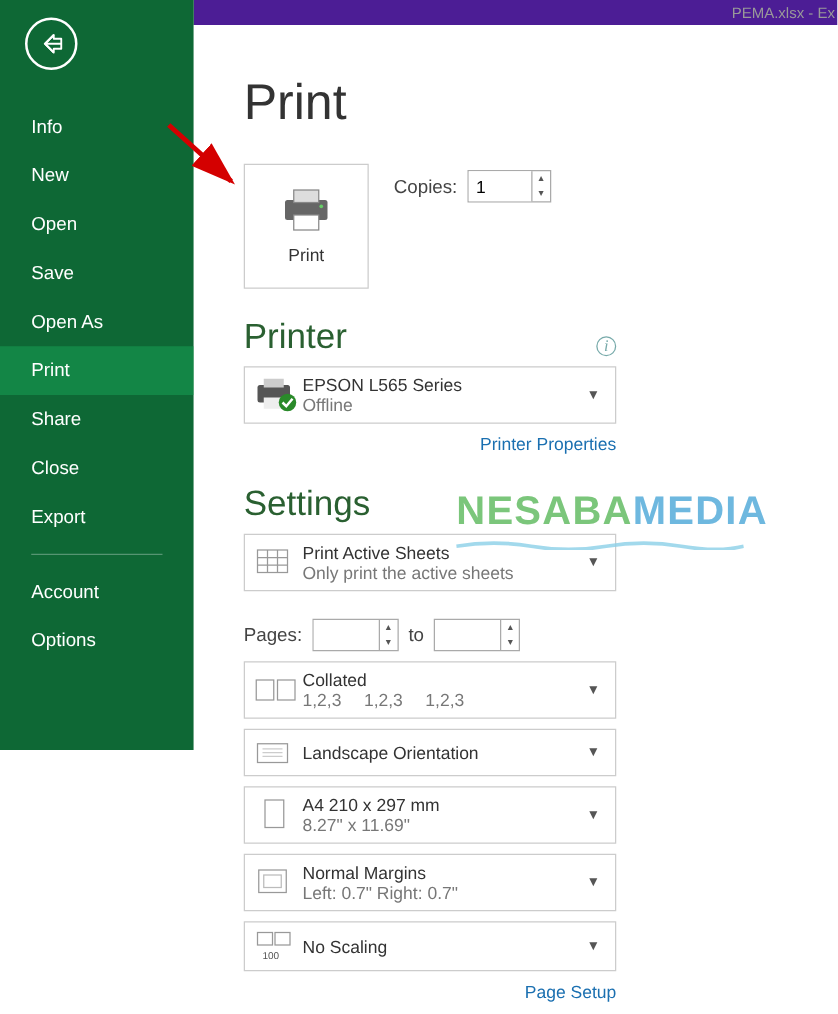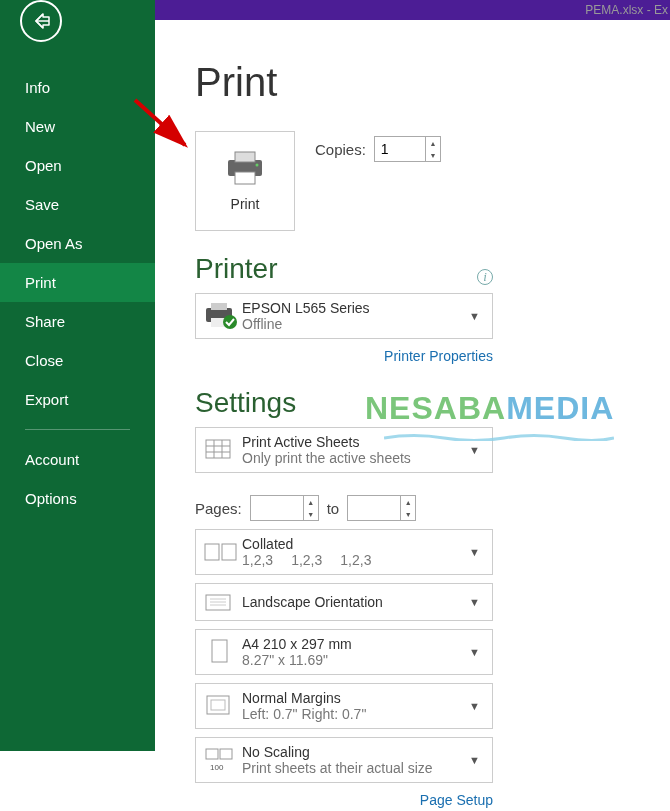--- a/index.html
+++ b/index.html
@@ -1,19 +1,19 @@
 <!DOCTYPE html>
 <html><head>
 <meta charset="utf-8">
 <style>
   * { margin: 0; padding: 0; box-sizing: border-box; font-family: "Segoe UI", sans-serif; }
   body { width: 670px; height: 811px; overflow: hidden; background: #fff; position: relative; }
   .topbar { position: absolute; top: 0; left: 155px; right: 0; height: 20px; background: #4c1d95; color: #999; font-size: 12px; text-align: center; line-height: 20px; }
   .topbar span { position: absolute; right: 2px; }
-  .sidebar { position: absolute; top: 0; left: 0; width: 155px; height: 751px; background: #0e6835; color: #fff; }
+  .sidebar { position: absolute; top: 0; left: 0; width: 155px; height: 600px; background: #0e6835; color: #fff; padding-top: 14px; }
   .back-btn { width: 42px; height: 42px; border: 2px solid #fff; border-radius: 50%; margin-left: 20px; display: flex; align-items: center; justify-content: center; cursor: pointer; }
   .back-btn svg { fill: #fff; }
   .side-items { margin-top: 26px; }
   .side-item { padding: 11px 25px; font-size: 15px; cursor: pointer; }
   .side-item.active { background: #138646; }
   .side-divider { height: 1px; background: rgba(255,255,255,0.3); margin: 10px 25px; }
   .content { position: absolute; top: 20px; left: 155px; right: 0; bottom: 0; background: #fff; padding: 40px 0 0 40px; }
   .page-title { font-size: 40px; font-weight: 300; color: #333; margin-bottom: 26px; }
   .arrow { position: absolute; top: 95px; left: 130px; z-index: 10; pointer-events: none; }
   .top-row { display: flex; align-items: flex-start; gap: 20px; }
@@ -30,21 +30,21 @@
   .dropdown { width: 298px; border: 1px solid #ccc; display: flex; align-items: center; padding: 6px 8px; margin-top: 8px; cursor: pointer; position: relative; }
   .dropdown .icon-area { width: 38px; display: flex; align-items: center; justify-content: flex-start; flex-shrink: 0; }
   .dropdown .text-area { flex: 1; }
   .dropdown .line1 { font-size: 14px; color: #333; }
   .dropdown .line2 { font-size: 14px; color: #777; }
   .dropdown .chev { color: #555; font-size: 11px; padding: 0 4px; }
   .link-row { width: 298px; text-align: right; margin-top: 8px; }
   .link { color: #1a6fb0; font-size: 14px; cursor: pointer; }
   .pages-row { display: flex; align-items: center; gap: 8px; margin-top: 22px; font-size: 15px; color: #444; }
   .pages-row .spinner input { width: 52px; }
-  .watermark { position: absolute; top: 370px; left: 210px; z-index: 5; pointer-events: none; opacity: 0.8; text-align: right; }
+  .watermark { position: absolute; top: 370px; left: 210px; z-index: 5; pointer-events: none; opacity: 0.8; }
   .watermark .w1 { font-size: 32px; font-weight: bold; letter-spacing: 1px; }
   .watermark .w1 .g { color: #5bb85b; }
   .watermark .w1 .b { color: #4aa7d8; }
   .watermark .wave { height: 8px; }
   .coll-sub span { margin-right: 18px; }
 </style>
 </head>
 <body>
 
 <div class="topbar">
@@ -231,21 +231,20 @@
   <div class="dropdown">
     <div class="icon-area">
       <svg width="32" height="26">
           <rect x="2" y="2" width="12" height="10" fill="#fff" stroke="#999"></rect>
           <rect x="16" y="2" width="12" height="10" fill="#fff" stroke="#999"></rect>
           <text x="6" y="23" font-size="8" fill="#555">100</text>
         </svg>
     </div>
     <div class="text-area">
       <div class="line1">No Scaling</div>
-      <div class="line2">Print sheets at their actual size</div>
     </div>
     <div class="chev">▼</div>
   </div>
 
   <div class="link-row"><span class="link">Page Setup</span></div>
 
   <div class="watermark">
     <div class="w1"><span class="g">NESABA</span><span class="b">MEDIA</span></div>
     <svg class="wave" width="230" height="10">
         <path d="M0 5 Q 30 0 60 5 T 120 5 T 180 5 T 230 5" stroke="#8cd0e8" stroke-width="3" fill="none"></path>

